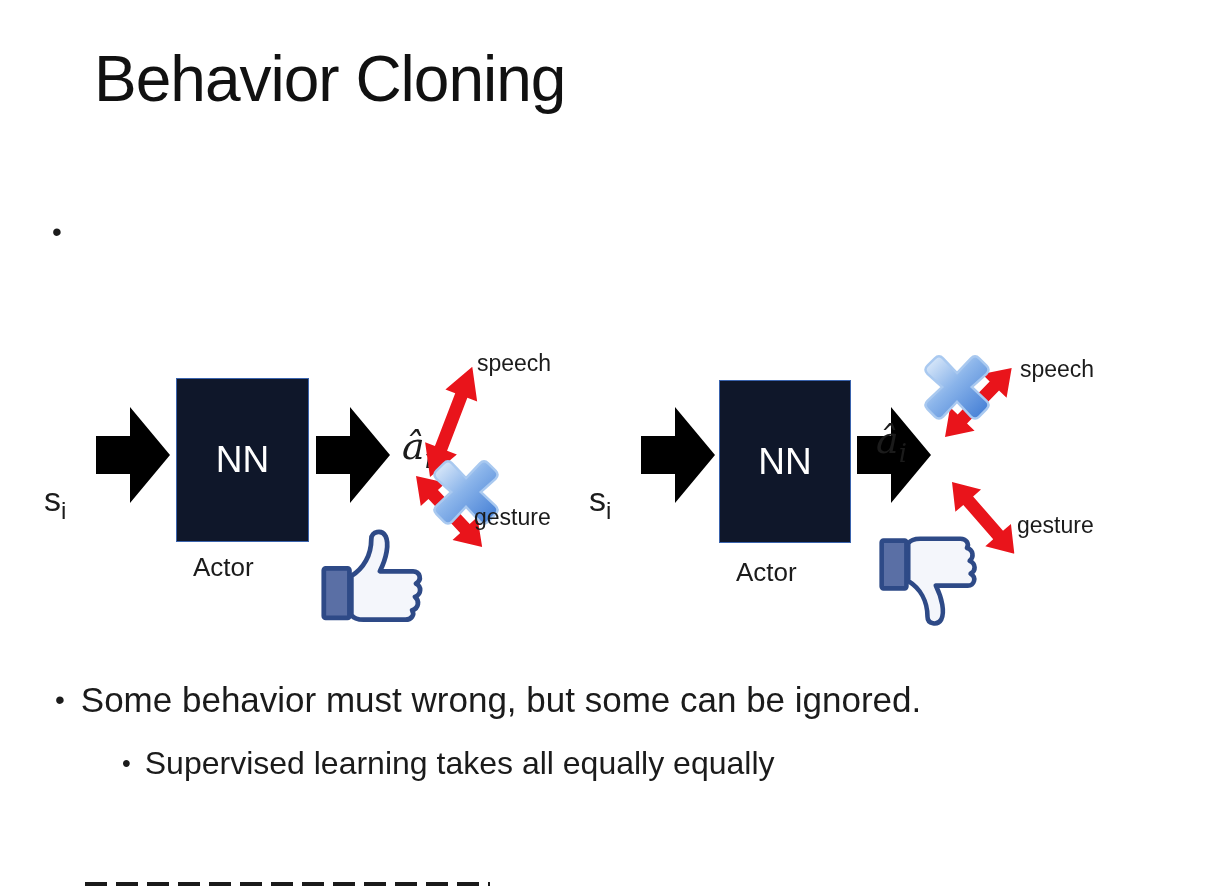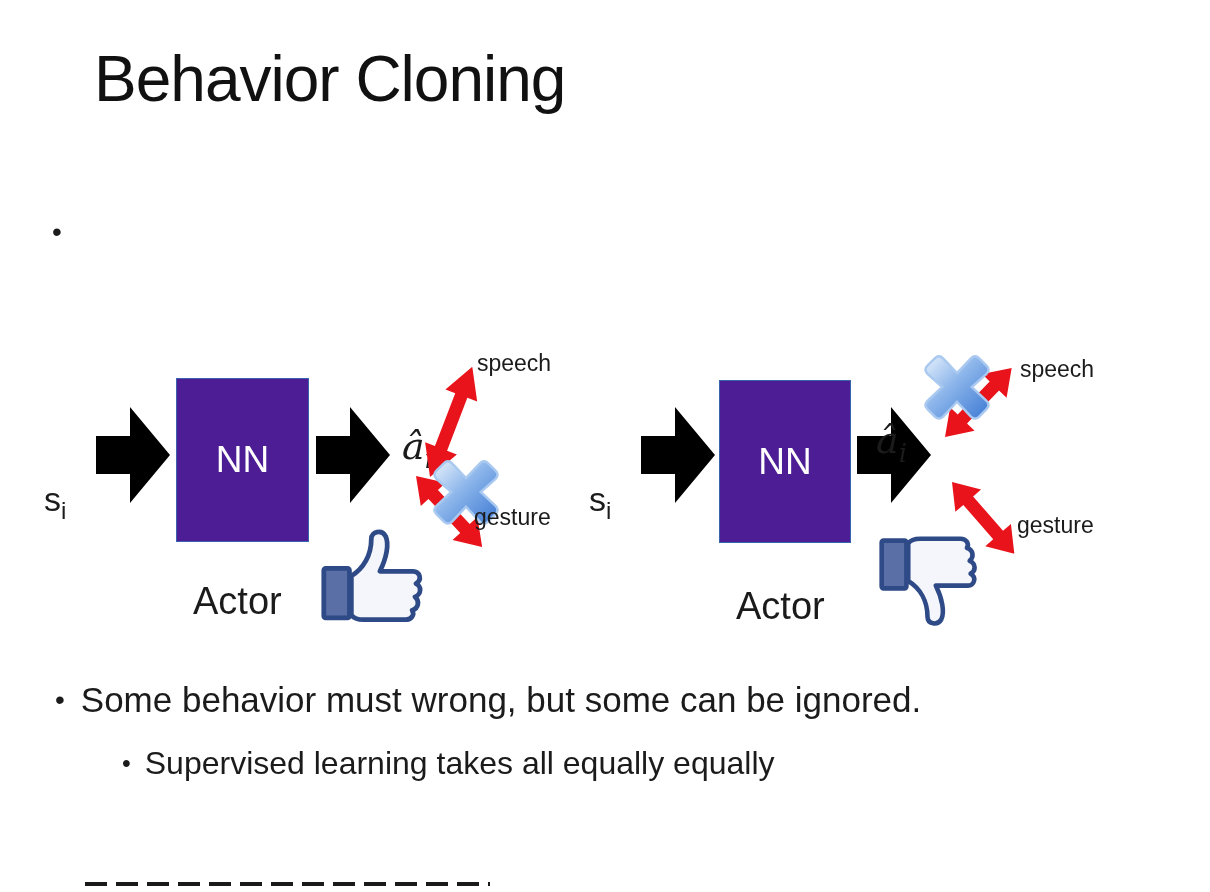--- a/index.html
+++ b/index.html
@@ -19,24 +19,24 @@
   .b1 .dot{font-size:28px;line-height:52px;margin-right:16px;}
   .b2{left:55px;top:676px;font-size:35px;line-height:48px;}
   .b2 .dot{font-size:28px;line-height:48px;margin-right:16px;}
   .b2sub{left:122px;top:740px;font-size:32px;line-height:46px;}
   .b2sub .dot{font-size:25px;line-height:46px;margin-right:14px;}
 
   .state-label{font-size:34px;margin-top:44px;}
   .state-label sub{font-size:24px;}
   .nn-box{
     display:flex;align-items:center;justify-content:center;
-    background:#4c1d95;border:1px solid #3a63ad;box-sizing:border-box;
+    background:#0f172a;border:1px solid #3a63ad;box-sizing:border-box;
     color:#ffffff;font-size:37px;
   }
-  .actor-label{font-size:38px;margin-top:28px;}
+  .actor-label{font-size:26px;}
   .action-label{font-size:23px;}
   .ahat{font-family:"DejaVu Serif",serif;font-style:italic;font-size:38px;}
   .ahat sub{font-size:26px;}
 
   .blk-arrow{display:block;}
   .red-arrow{display:block;transform-origin:0 20px;}
   .thumb{display:block;}
   .thumb.down{transform:scaleY(-1);}
 
   .bottom-dash{

